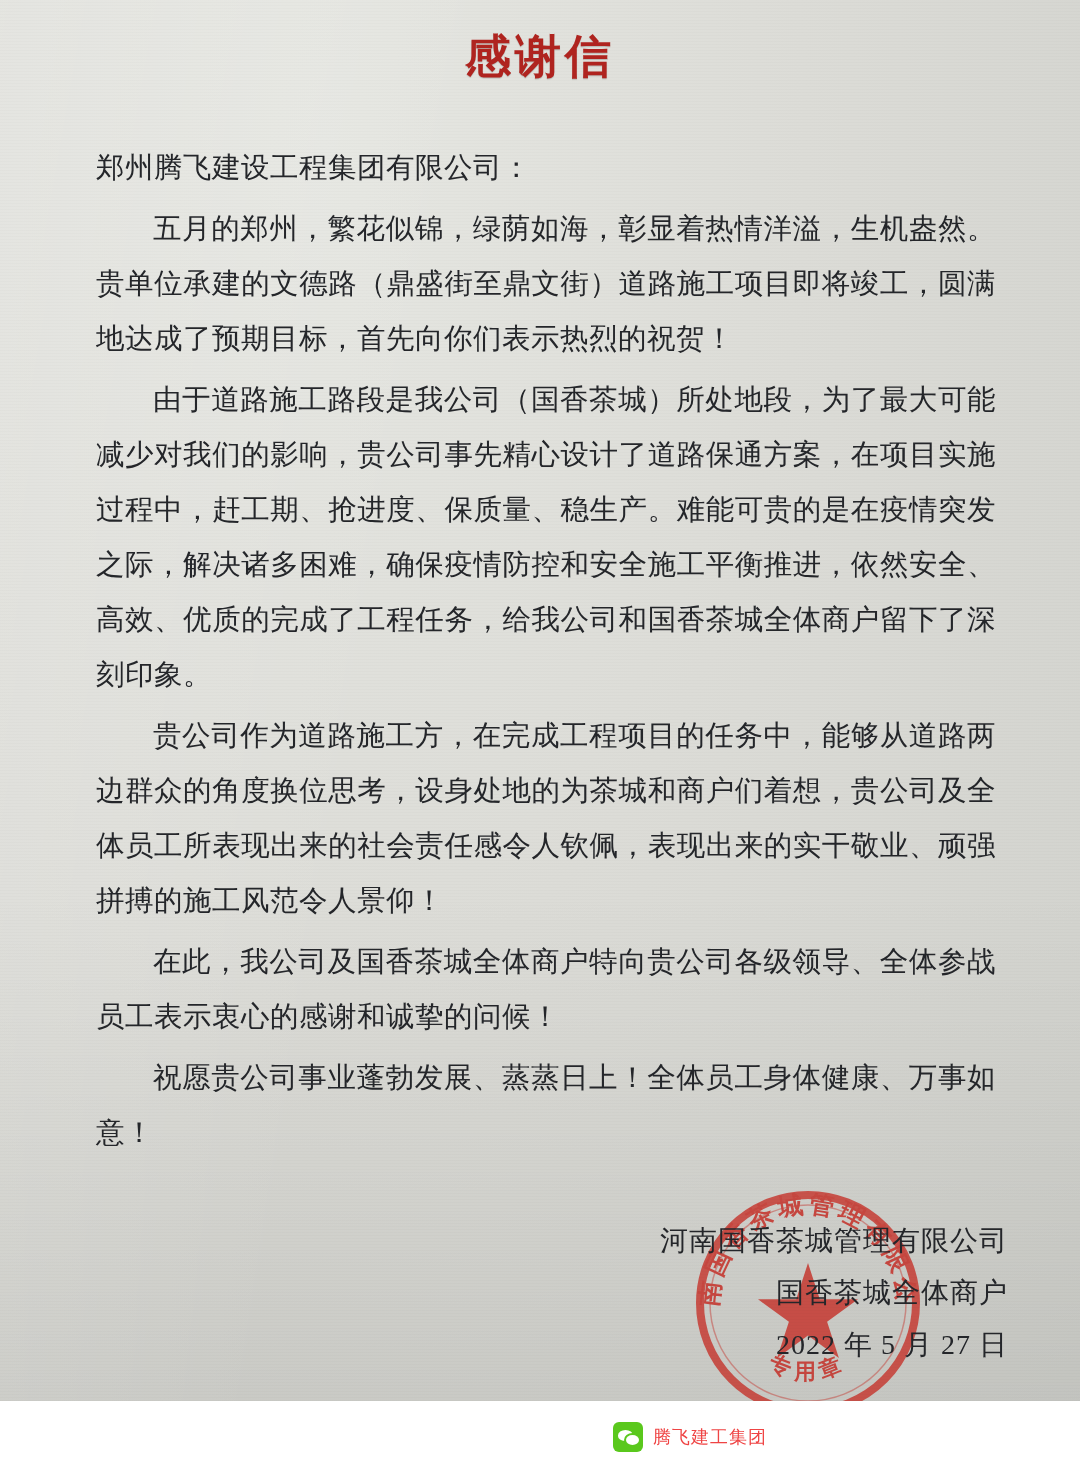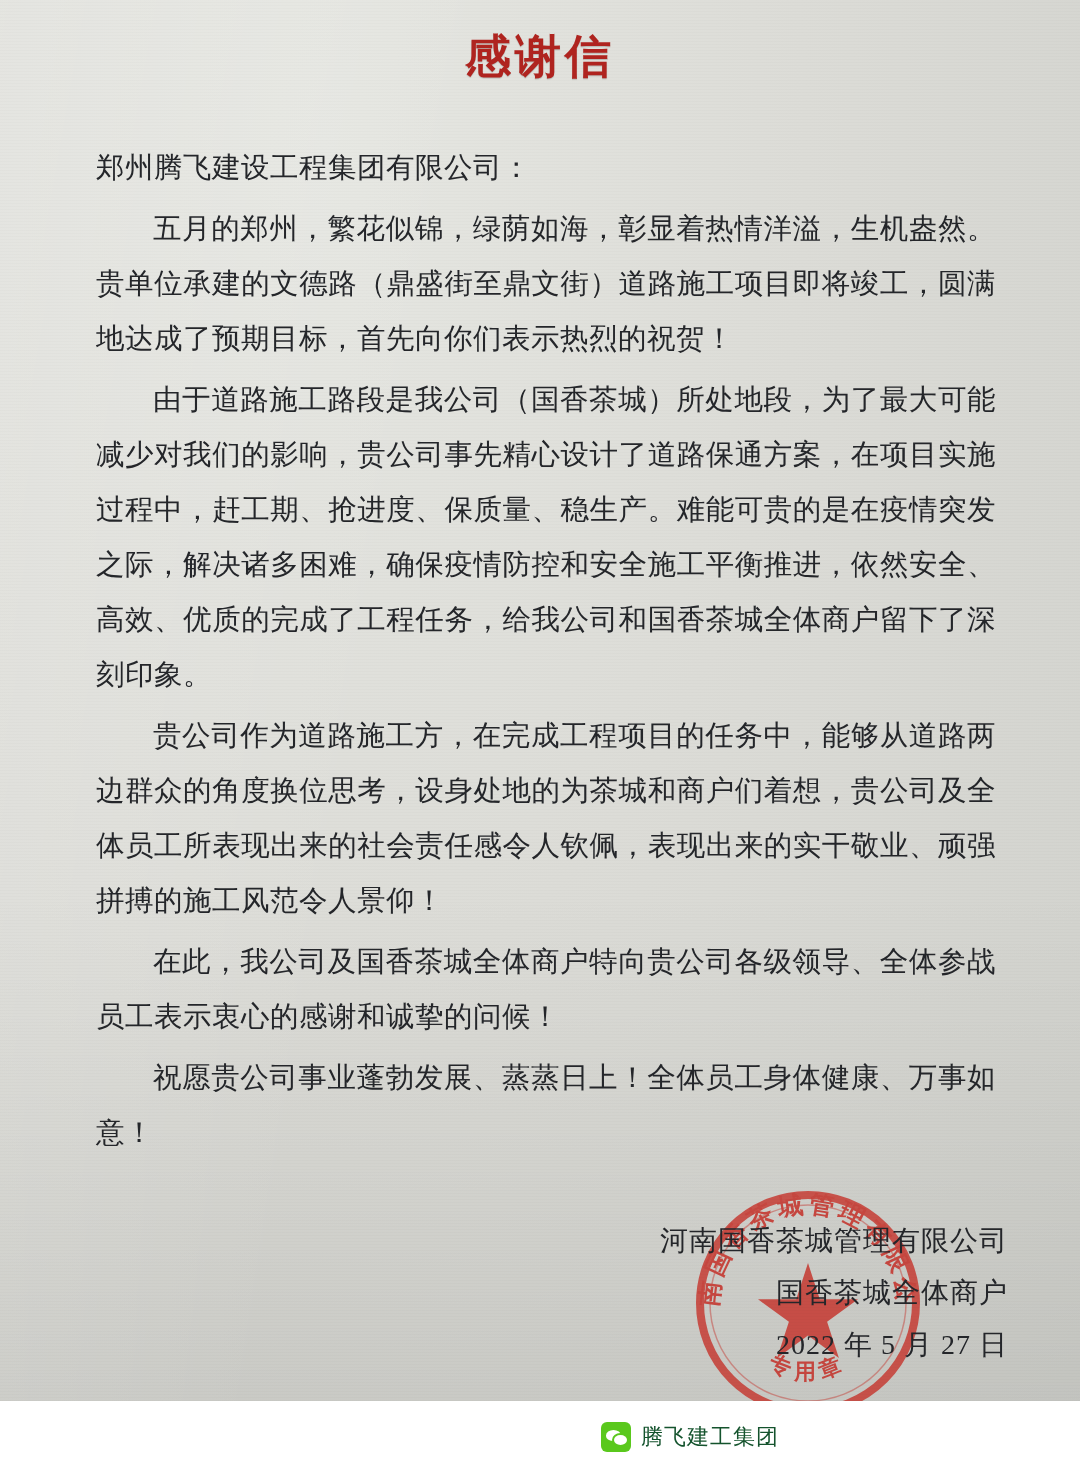--- a/index.html
+++ b/index.html
@@ -148,22 +148,22 @@
     content: "";
     position: absolute;
     left: 13px; top: 13px;
     width: 13px; height: 10px;
     background: #fff;
     border-radius: 50%;
     box-shadow: 0 0 0 2px #5ac81d;
   }
   .footer-text {
     font-family: "Liberation Sans", sans-serif;
-    font-size: 22px;
-    color: #14532d;
+    font-size: 18px;
+    color: #ef4444;
     letter-spacing: 1px;
   }
 
   
   .noise {
     position: absolute;
     inset: 0;
     pointer-events: none;
     background-image:
       repeating-linear-gradient(0deg, rgba(0,0,0,0.012) 0px, rgba(0,0,0,0.012) 1px, rgba(255,255,255,0) 1px, rgba(255,255,255,0) 3px);

